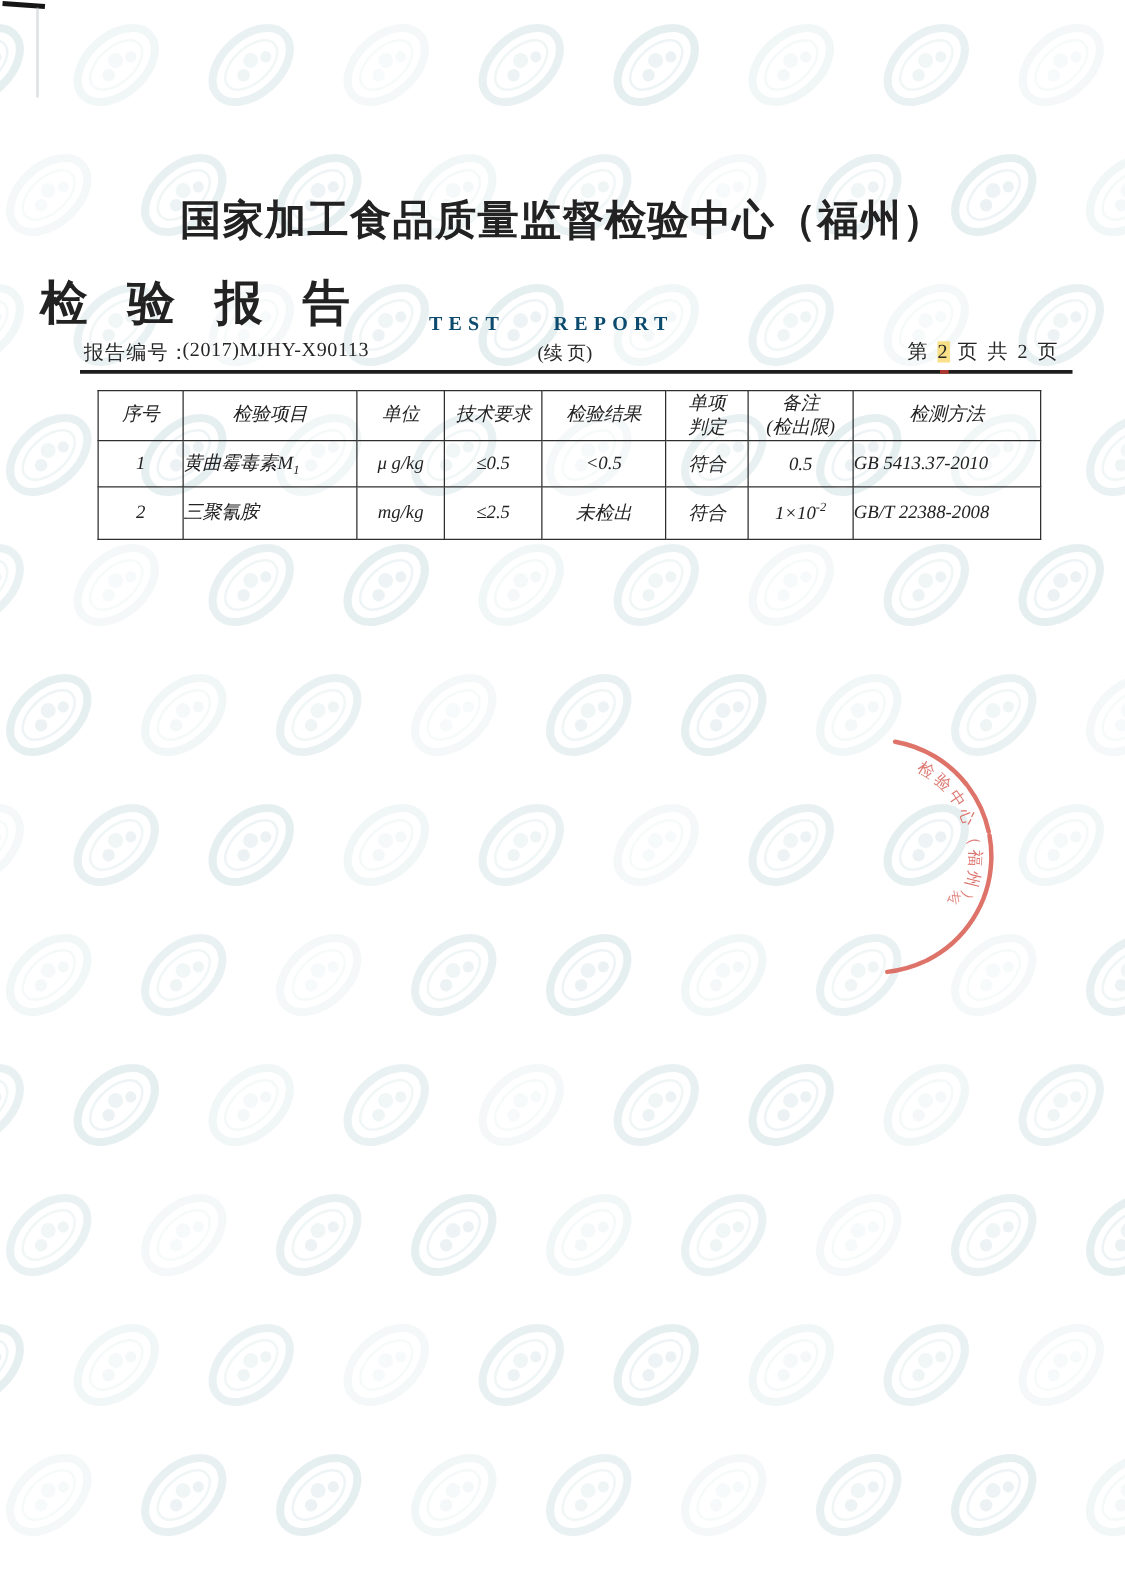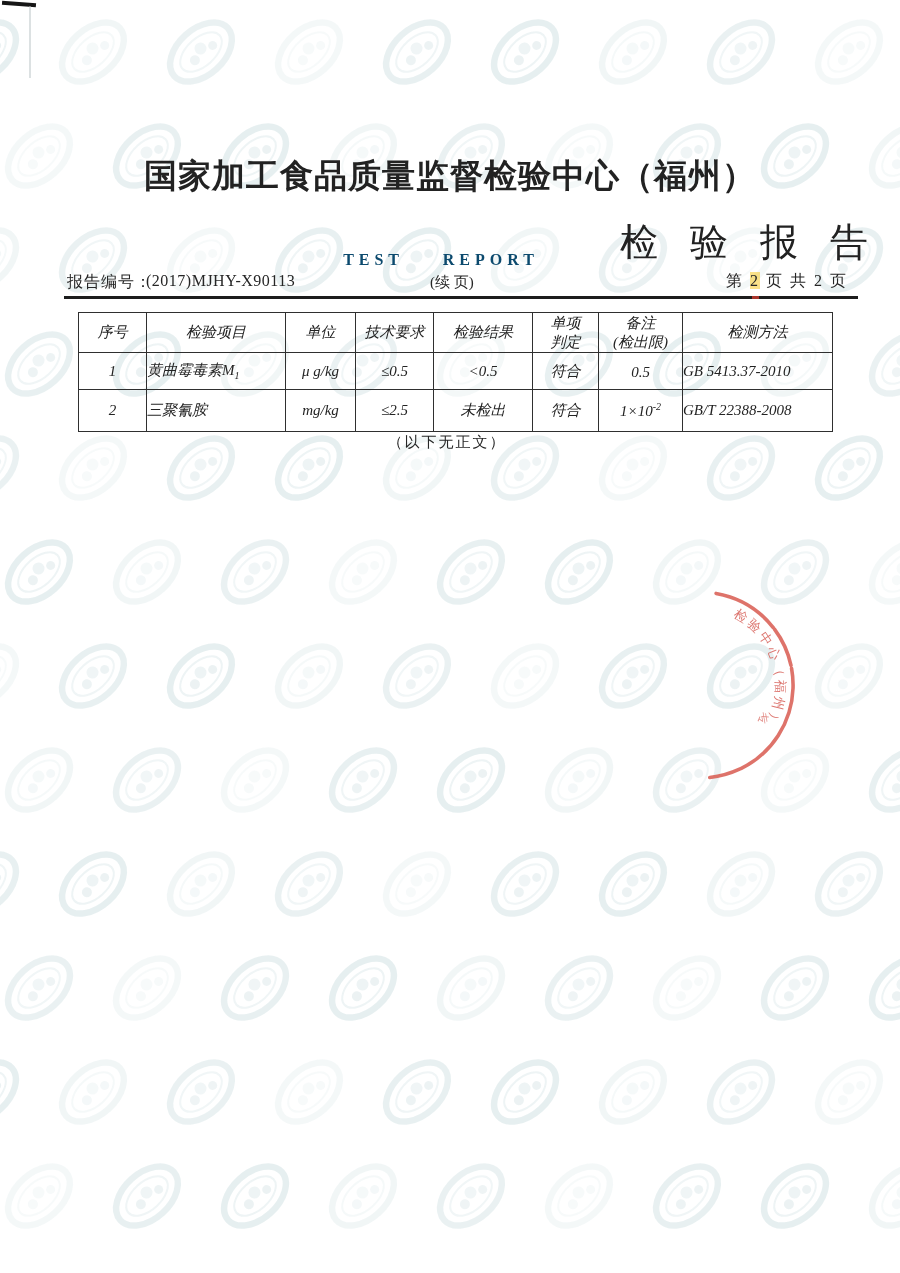--- a/index.html
+++ b/index.html
@@ -9,22 +9,22 @@
     overflow:hidden;
   }
   #wm-layer{position:absolute;left:0;top:0;z-index:0;}
   .content{position:absolute;left:0;top:0;width:900px;height:1273px;z-index:1;}
 
   
   .org-cn{position:absolute;top:154px;left:0;width:900px;text-align:center;
     font-size:33px;font-weight:bold;letter-spacing:1px;color:#222;}
   .org-en{position:absolute;top:194px;left:0;width:900px;text-align:center;
     font-size:16.5px;font-weight:bold;color:#222;}
-  .title-cn{position:absolute;top:217px;left:0;width:900px;text-align:right;
-    font-size:38px;font-weight:normal;letter-spacing:32px;text-indent:32px;color:#222;}
+  .title-cn{position:absolute;top:217px;left:0;width:900px;text-align:left;
+    font-size:38px;font-weight:bold;letter-spacing:32px;text-indent:32px;color:#222;}
   .title-en{position:absolute;top:251px;left:0;width:882px;text-align:center;
     font-size:16px;font-weight:bold;letter-spacing:5px;word-spacing:30px;color:#0c4a6e;}
 
   .report-no-label{position:absolute;left:67px;top:272px;font-size:16px;letter-spacing:1px;}
   .report-no-value{position:absolute;left:146px;top:272px;font-size:16px;letter-spacing:0.5px;}
   .subtitle{position:absolute;left:430px;top:273px;font-size:15px;}
   .page-info{position:absolute;right:52px;top:271px;font-size:16px;letter-spacing:2px;}
   .page-info .hl{background:rgba(245,200,40,0.55);}
   .head-rule{position:absolute;left:64px;top:296px;width:794px;height:3px;background:#1d1d1d;}
   .rule-red-dot{position:absolute;left:688px;top:0;width:7px;height:3px;background:#c23a30;opacity:.85;}
@@ -236,21 +236,20 @@
           <td class="c">mg/kg</td>
           <td class="c">≤2.5</td>
           <td class="c">未检出</td>
           <td class="c">符合</td>
           <td class="c"><span>1×10</span><span class="sup">-2</span></td>
           <td class="l">GB/T 22388-2008</td>
         </tr>
       </tbody>
   </table>
 
-  <div class="footer-note">（以下无正文）</div>
 
   <svg id="stamp" width="210" height="200">
     <defs>
       <path id="stamp-text-circle" d="M 100 21 A 76 76 0 0 1 100 173" fill="none"></path>
     </defs>
     <path d="M 116.1 5.4 A 93 93 0 0 1 109.8 189.5" fill="none" stroke="#d85a50" stroke-width="3.6" stroke-linecap="round" opacity="0.85" stroke-dasharray="68 2 40 3 120 2"></path>
     <text font-size="13" fill="#d4544c" opacity="0.8" letter-spacing="3" font-family="Liberation Serif, serif">
       <textPath href="#stamp-text-circle" startOffset="34">检验中心（福州）</textPath>
     </text>
     <text x="158" y="125" font-size="12" fill="#d4544c" opacity="0.65" transform="rotate(80 158 125)" font-family="Liberation Serif, serif">专</text>

